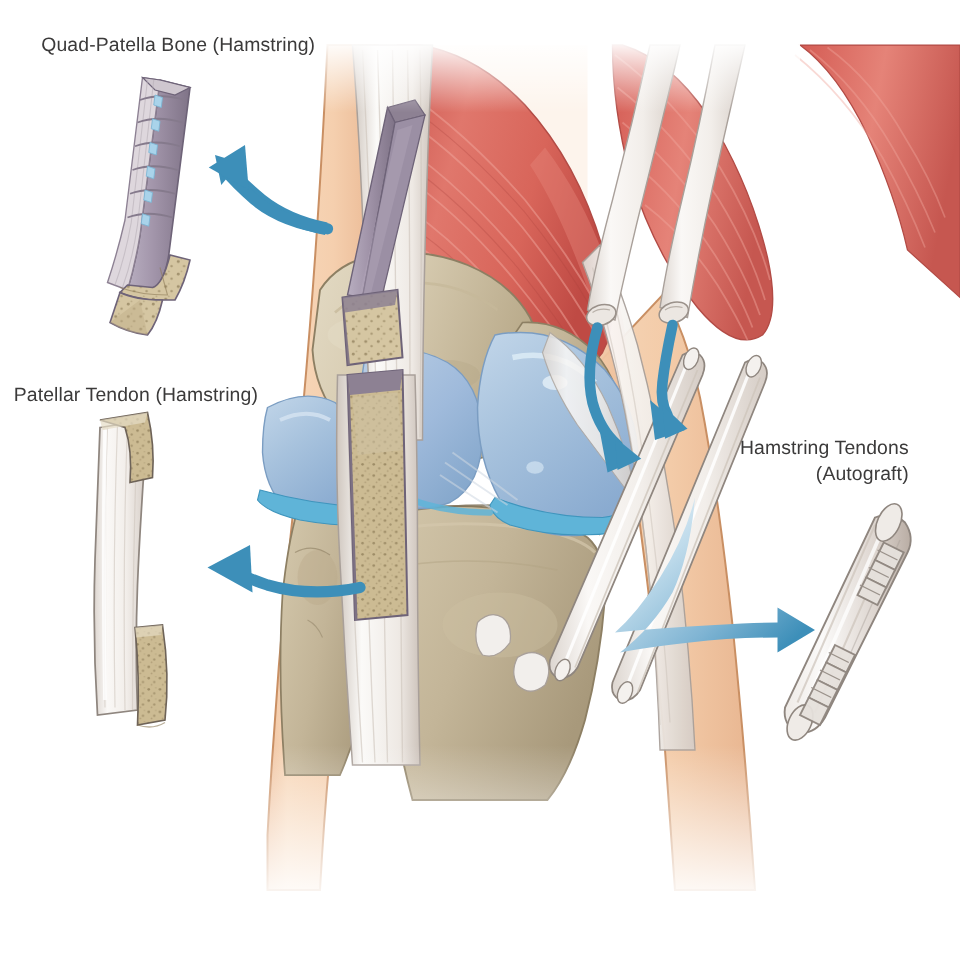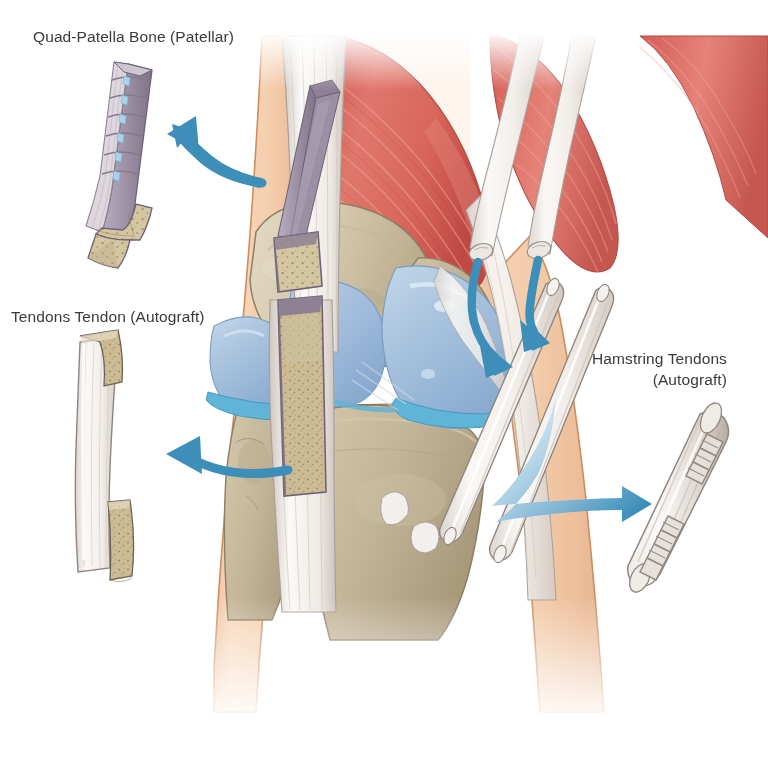--- a/index.html
+++ b/index.html
@@ -473,20 +473,20 @@
         <path d="M695 454 L711 462"></path>
         <path d="M688 468 L704 476"></path>
         <path d="M663 522 L679 530"></path>
         <path d="M656 536 L672 544"></path>
         <path d="M649 550 L665 558"></path>
       </g>
     </g>
 
   </svg>
 
-  <div class="caption" id="cap-quad">Quad-Patella Bone (Patellar)</div>
-
-  <div class="caption" id="cap-patellar">Tendons Tendon (Autograft)</div>
+  <div class="caption" id="cap-quad">Quad-Patella Bone (Hamstring)</div>
+
+  <div class="caption" id="cap-patellar">Patellar Tendon (Hamstring)</div>
 
   <div class="caption" id="cap-hamstring">Hamstring Tendons
 (Autograft)</div>
 
 </div>
 
 </body></html>

